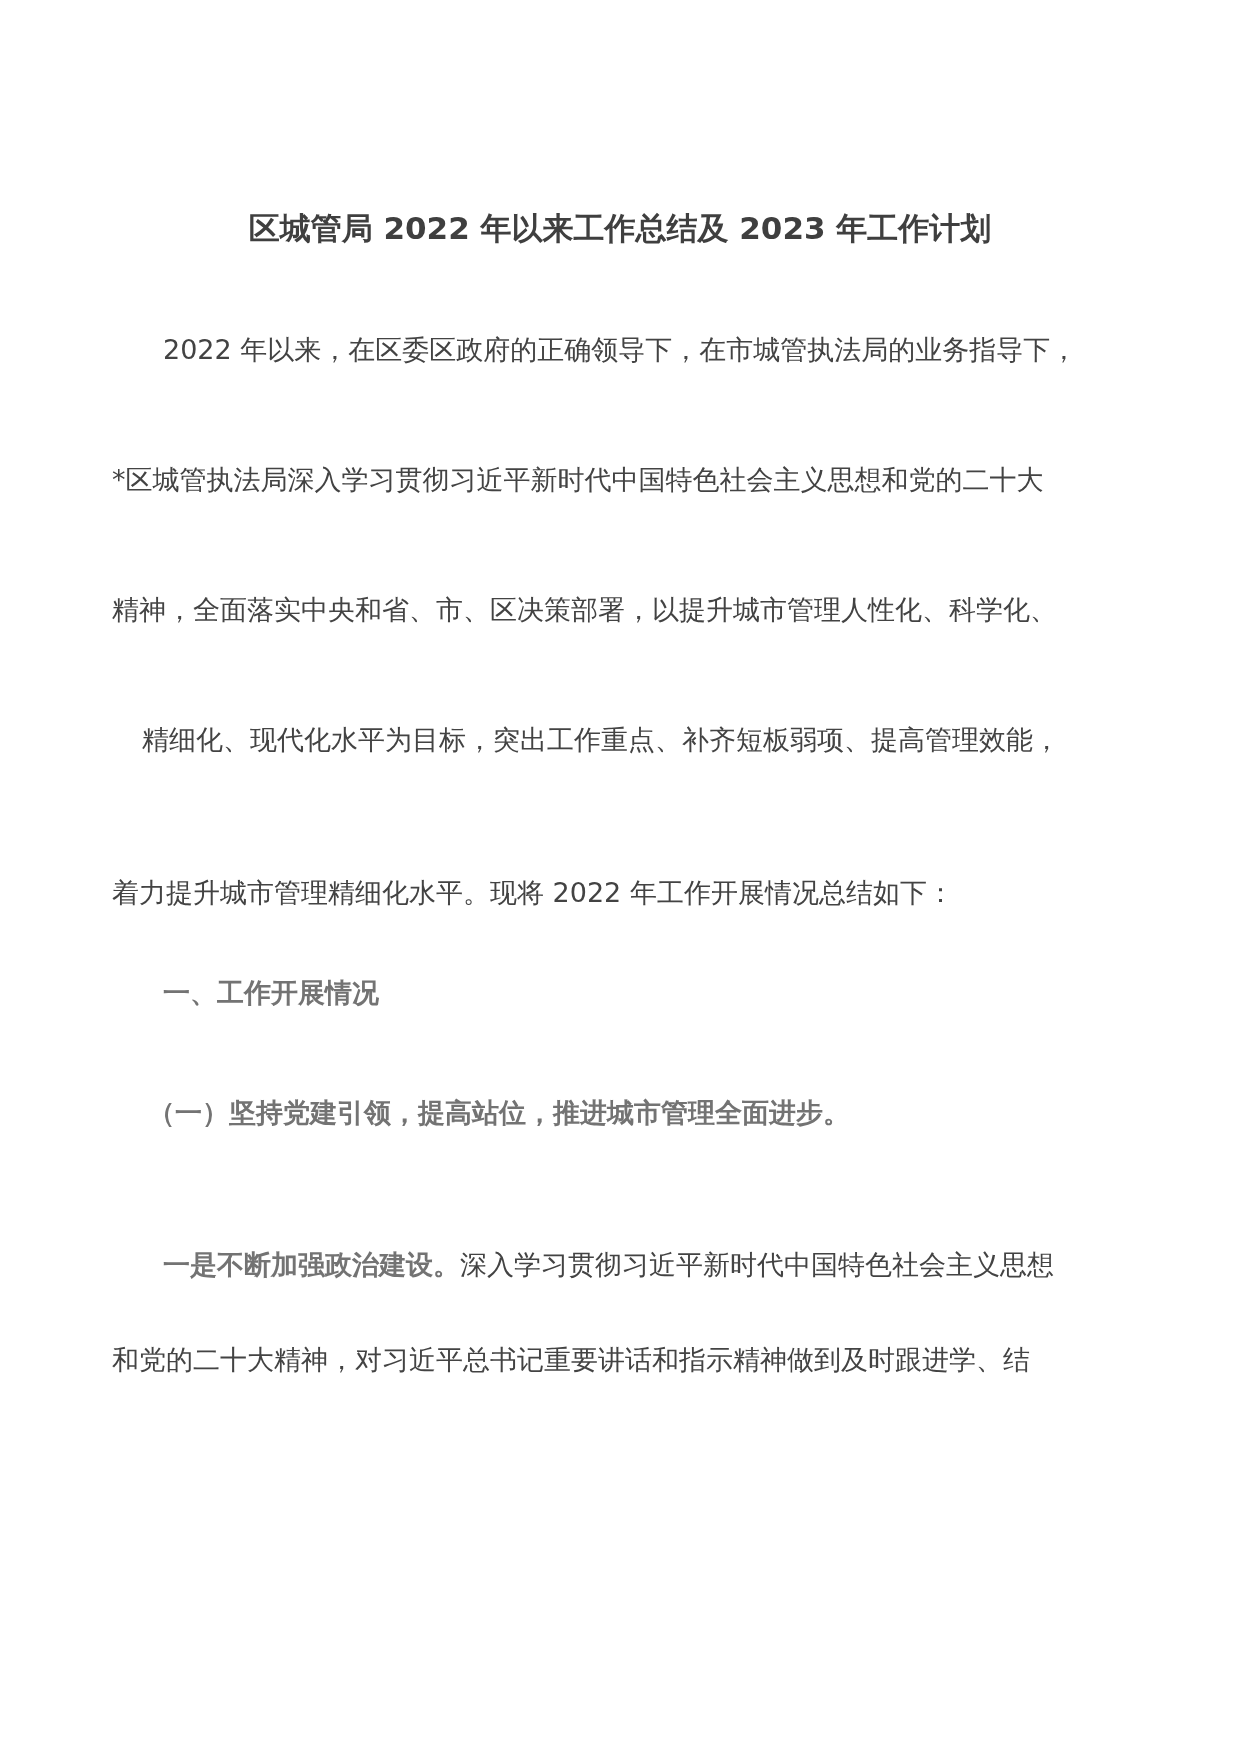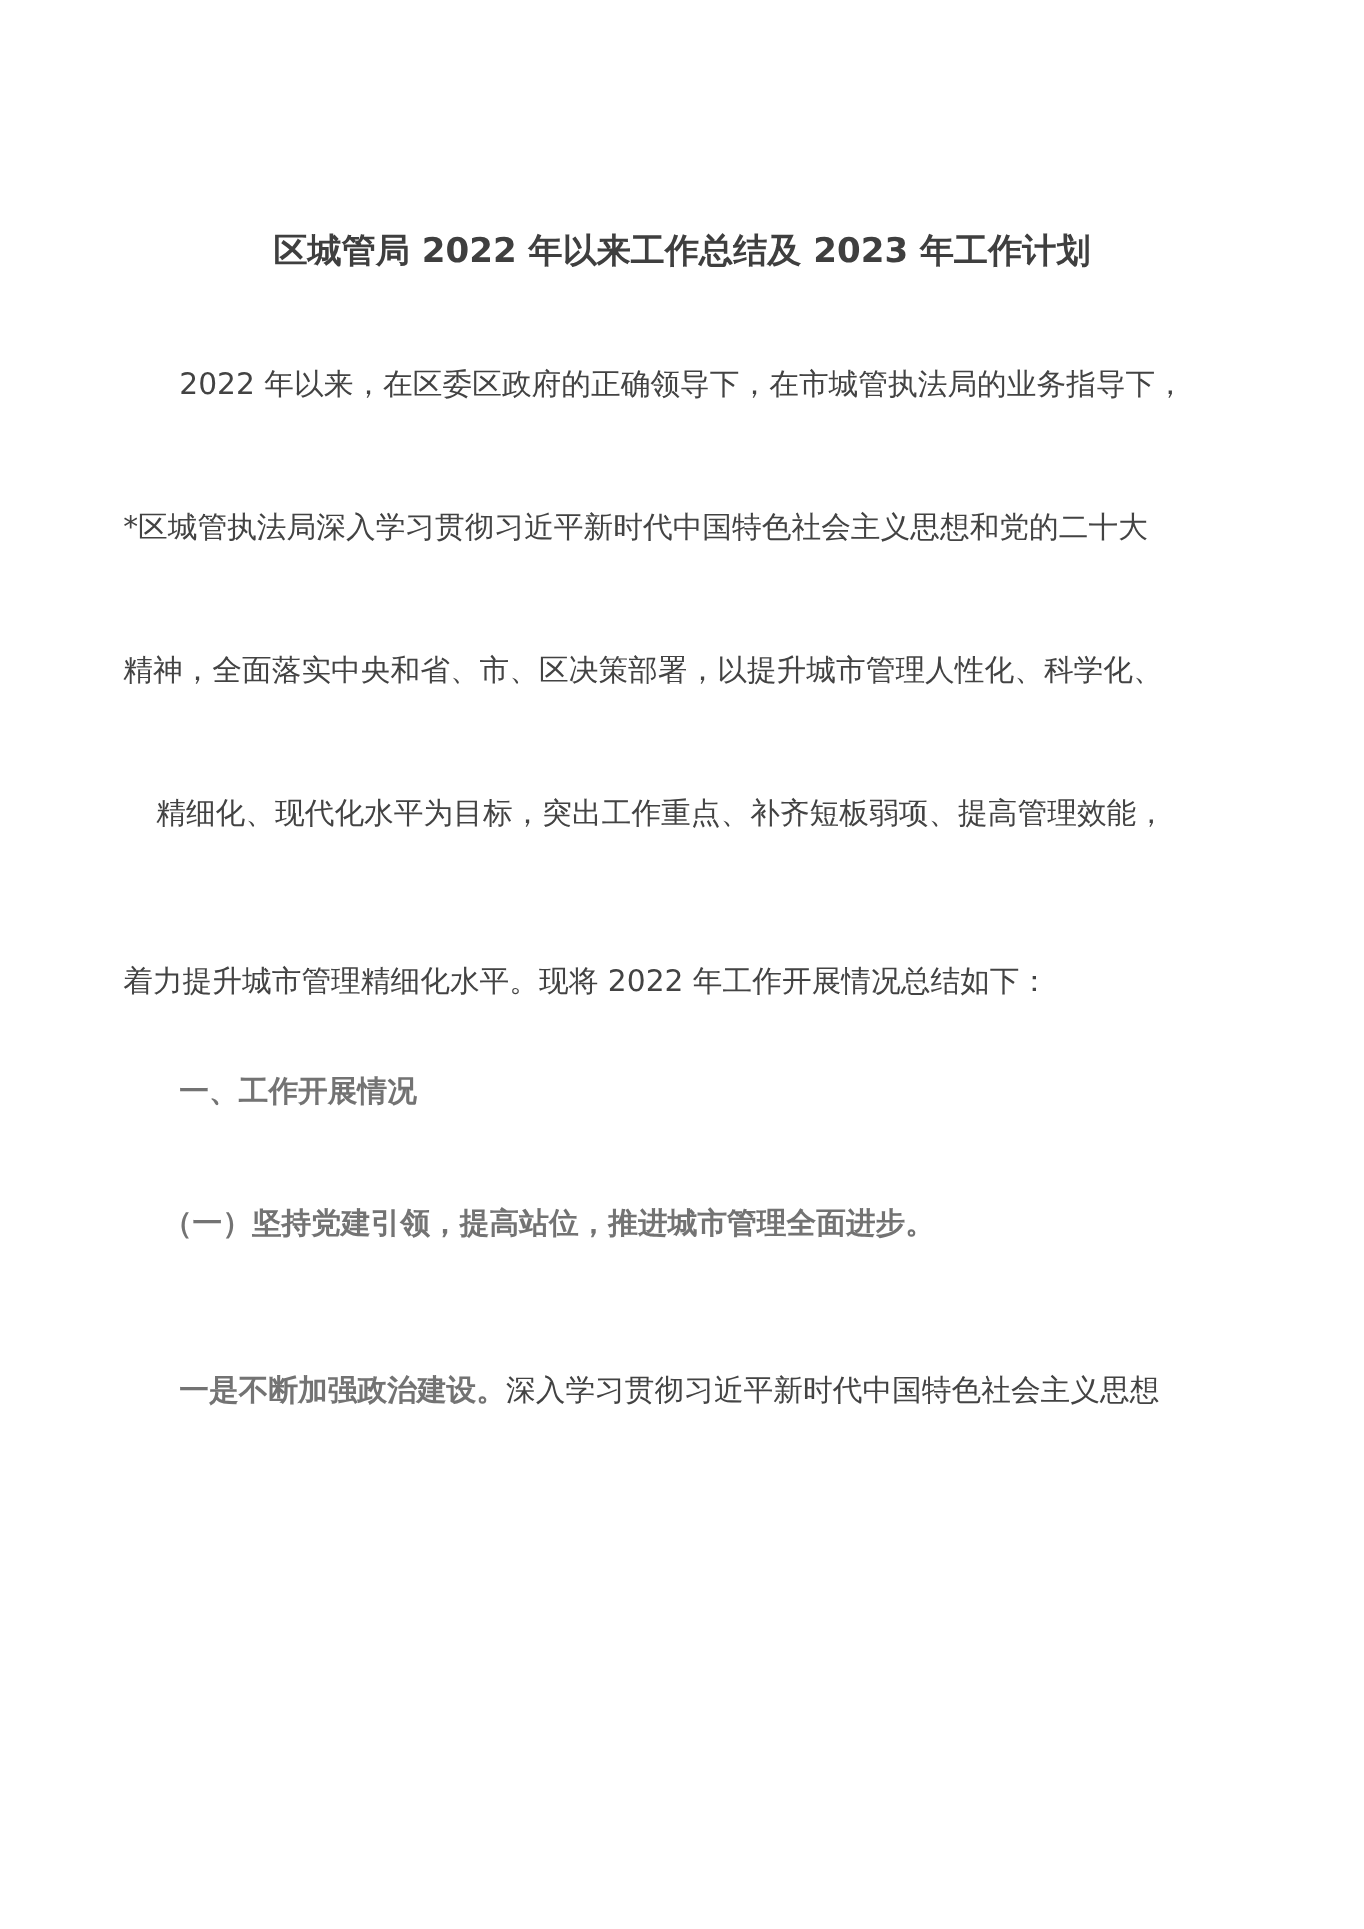--- a/index.html
+++ b/index.html
@@ -24,13 +24,14 @@
   <div class="line" style="top:590px;">精神，全面落实中央和省、市、区决策部署，以提升城市管理人性化、科学化、</div>
   <div class="line" style="top:720px;margin-left:30px;">精细化、现代化水平为目标，突出工作重点、补齐短板弱项、提高管理效能，</div>
   <div class="line" style="top:850px;margin-top:23px;">着力提升城市管理精细化水平。现将 2022 年工作开展情况总结如下：</div>
 
   <div class="line indent b" style="top:973px;">一、工作开展情况</div>
   <div class="line indent2 b" style="top:1093px; left:148px;">（一）坚持党建引领，提高站位，推进城市管理全面进步。</div>
 
   <div class="line indent" style="top:1213px;margin-top:32px;">
     <span class="b">一是不断加强政治建设。</span><span>深入学习贯彻习近平新时代中国特色社会主义思想</span>
   </div>
+  <div class="line" style="top:1340px;">和党的二十大精神，对习近平总书记重要讲话和指示精神做到及时跟进学、结</div>
 </div>
 
 </body></html>

